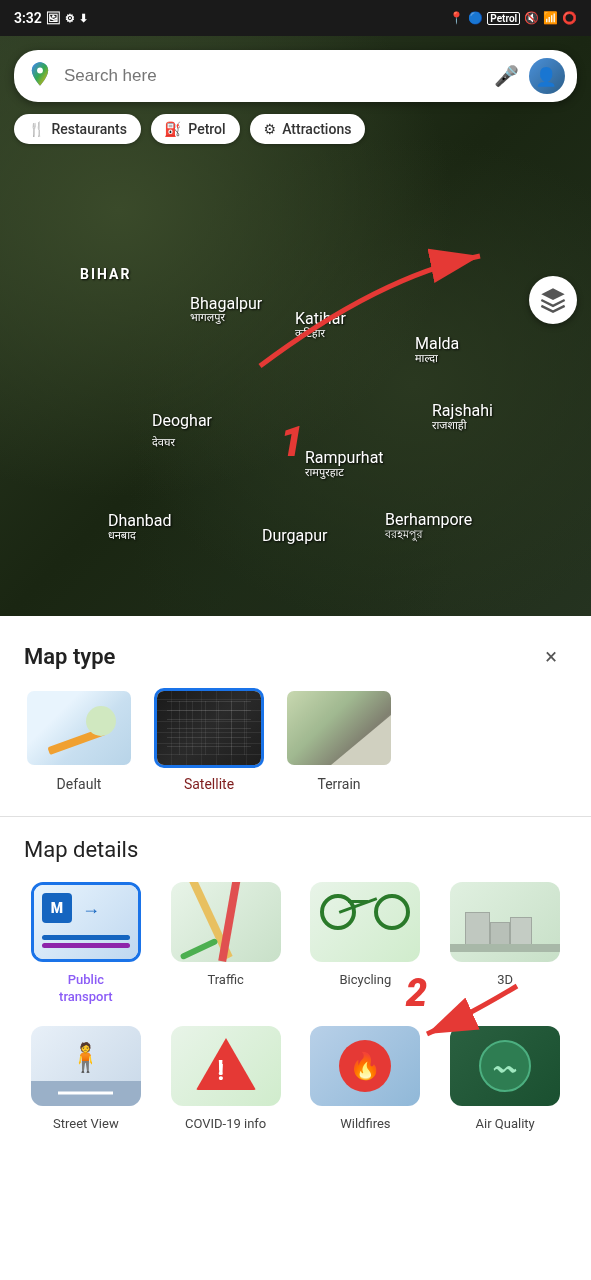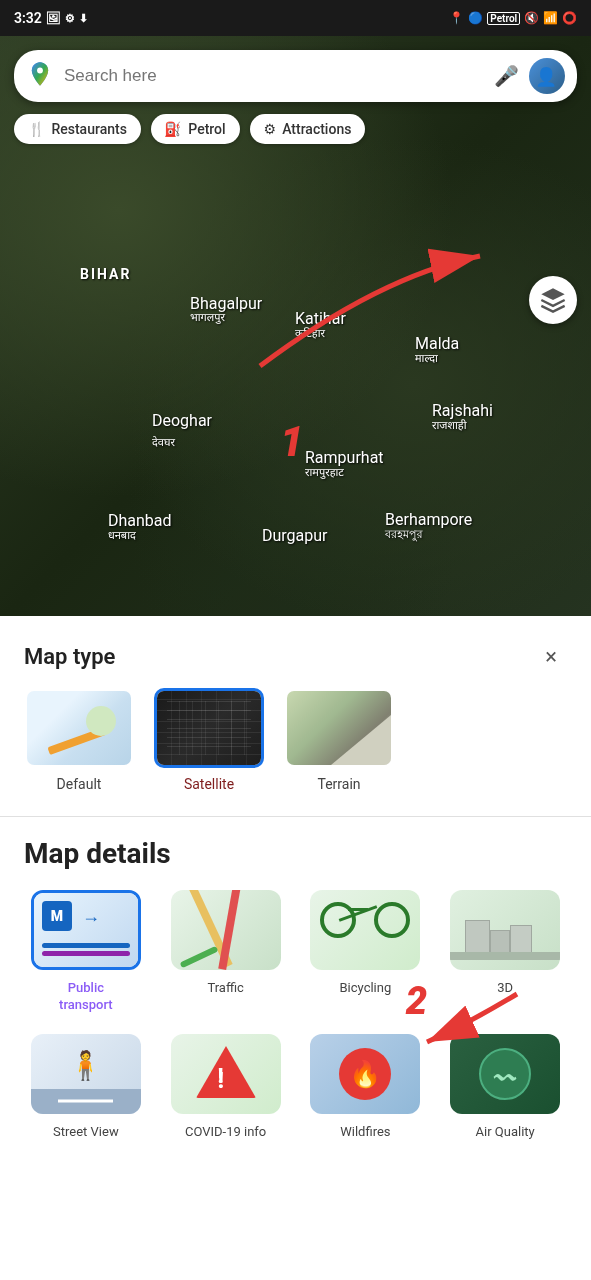--- a/index.html
+++ b/index.html
@@ -254,22 +254,22 @@
     
     .divider {
       height: 1px;
       background: #e0e0e0;
       margin: 0 0;
     }
 
     
     .map-details-section { padding: 20px 24px 0; }
     .map-details-title {
-      font-size: 28px;
-      font-weight: 700;
+      font-size: 22px;
+      font-weight: 400;
       color: #222;
       margin-bottom: 20px;
     }
 
     .details-grid {
       display: grid;
       grid-template-columns: repeat(4, 1fr);
       gap: 16px;
       margin-bottom: 20px;
     }

